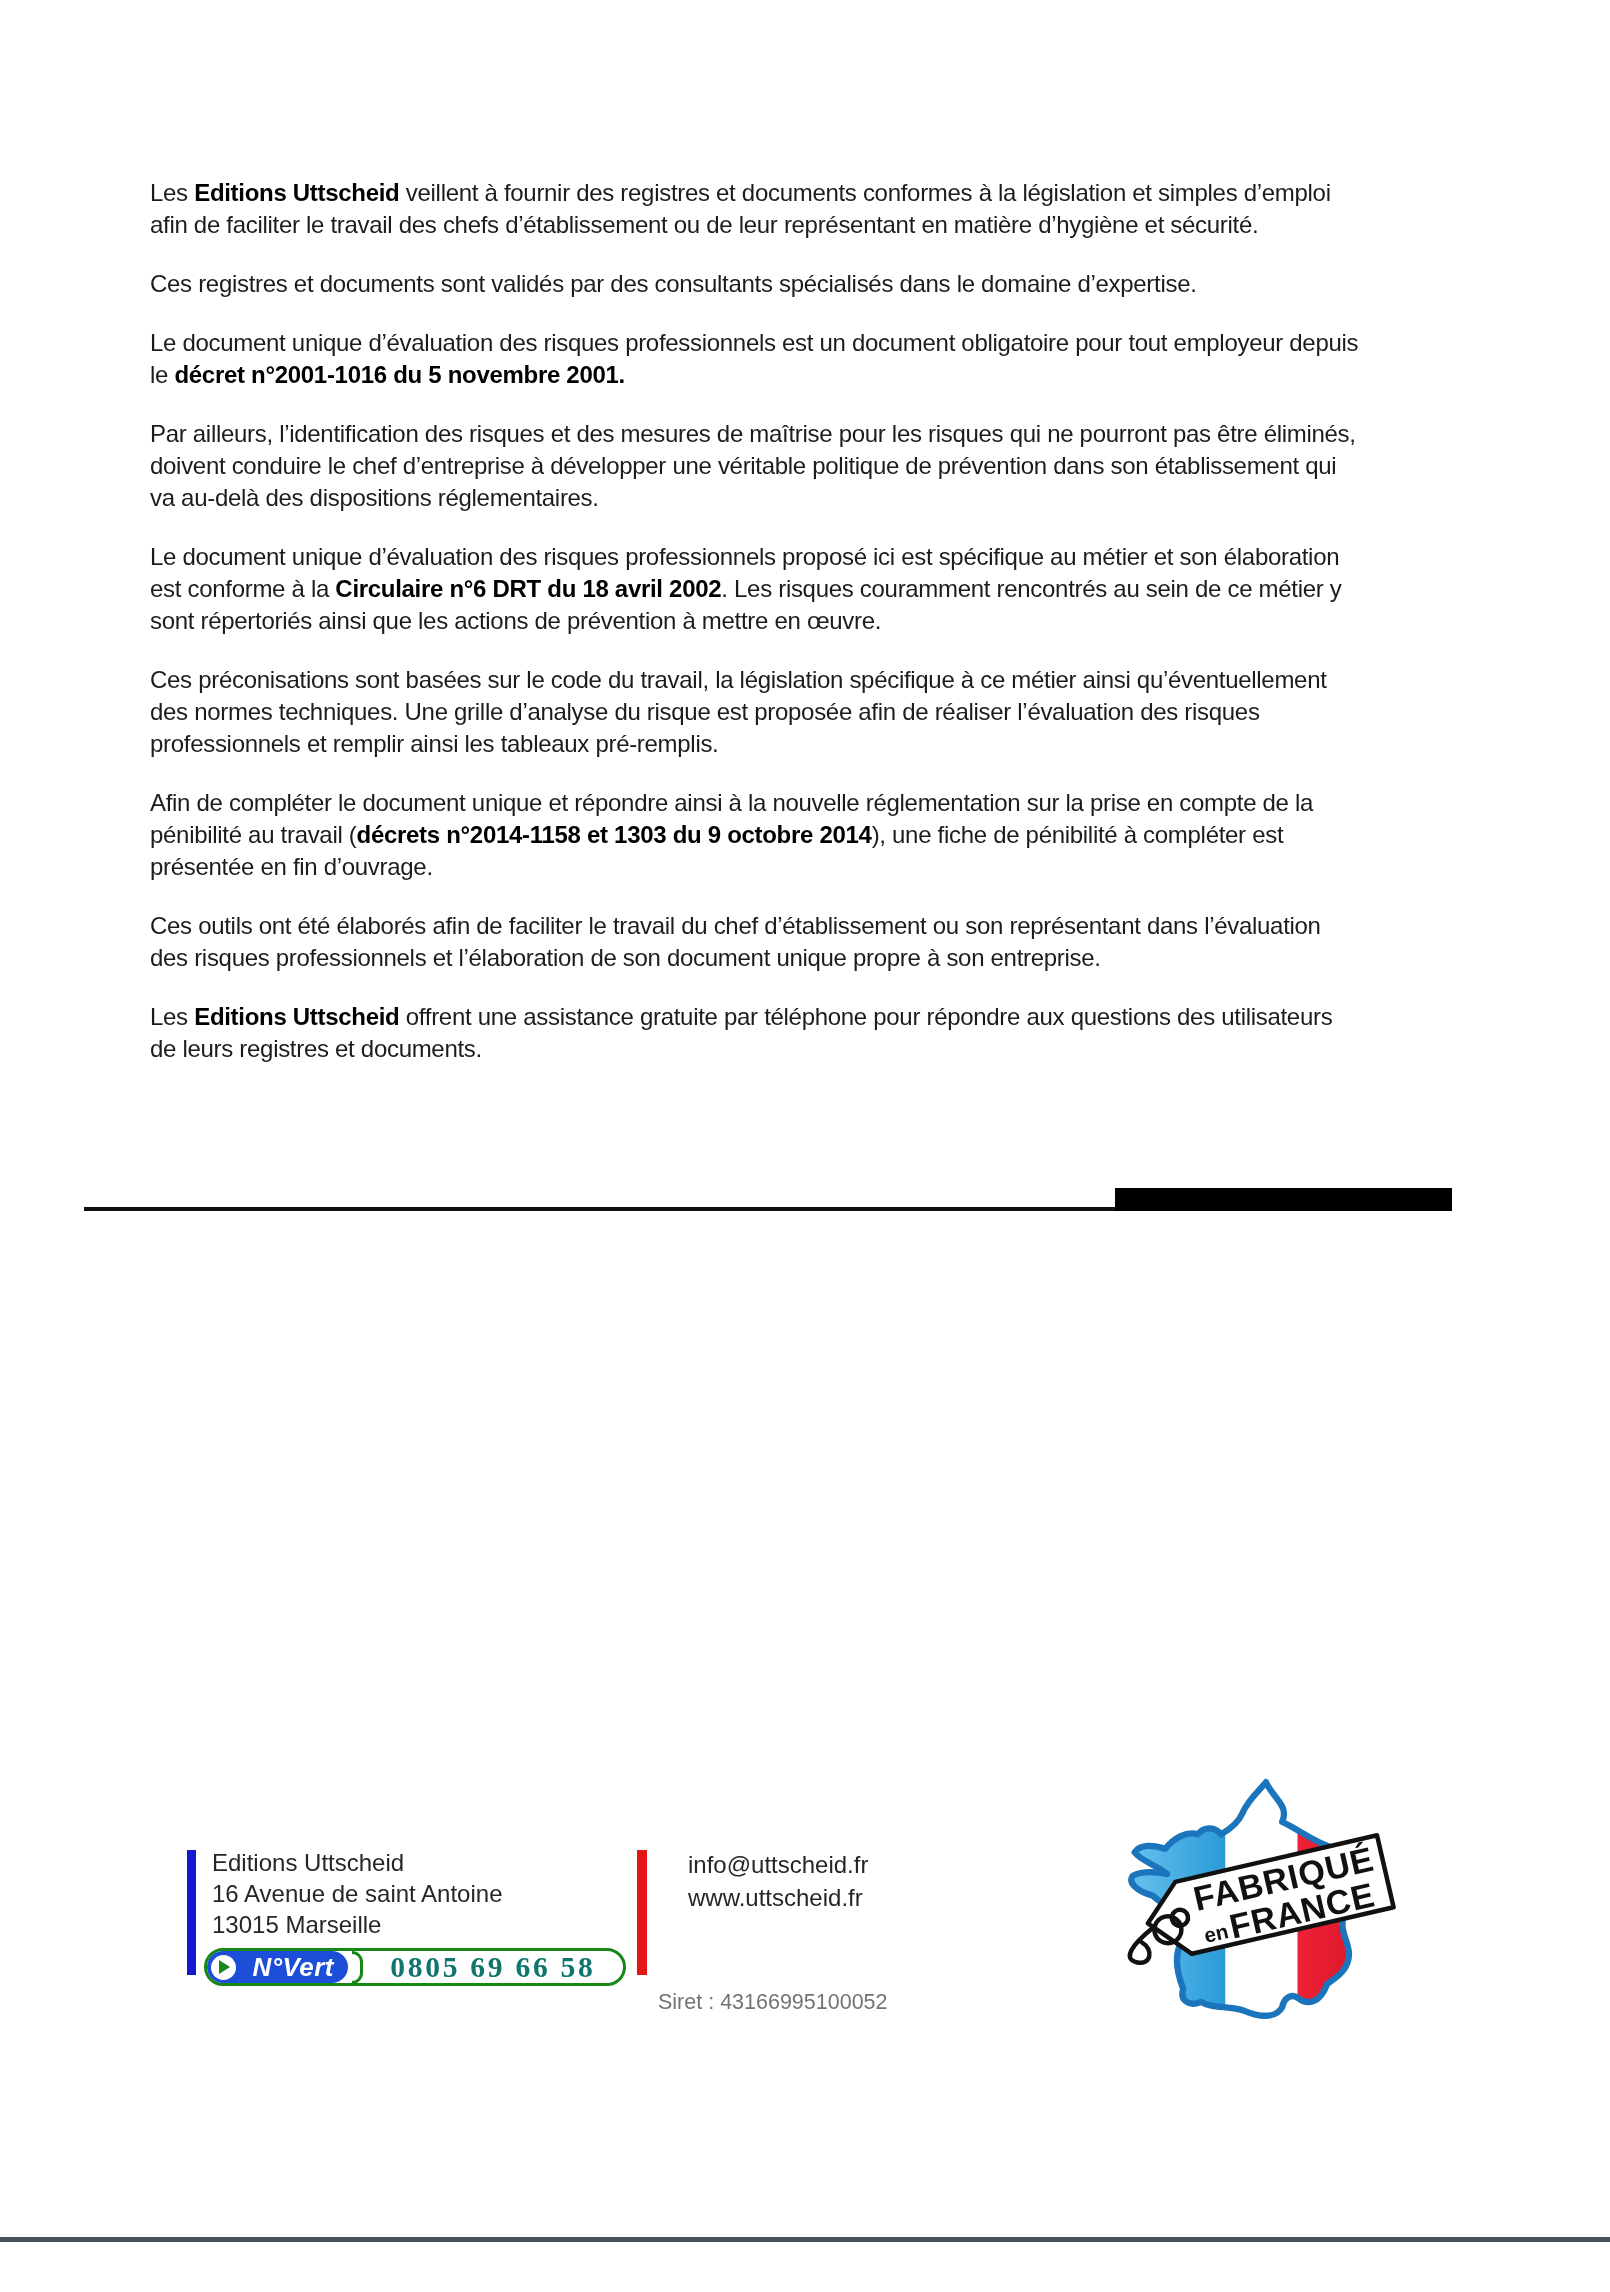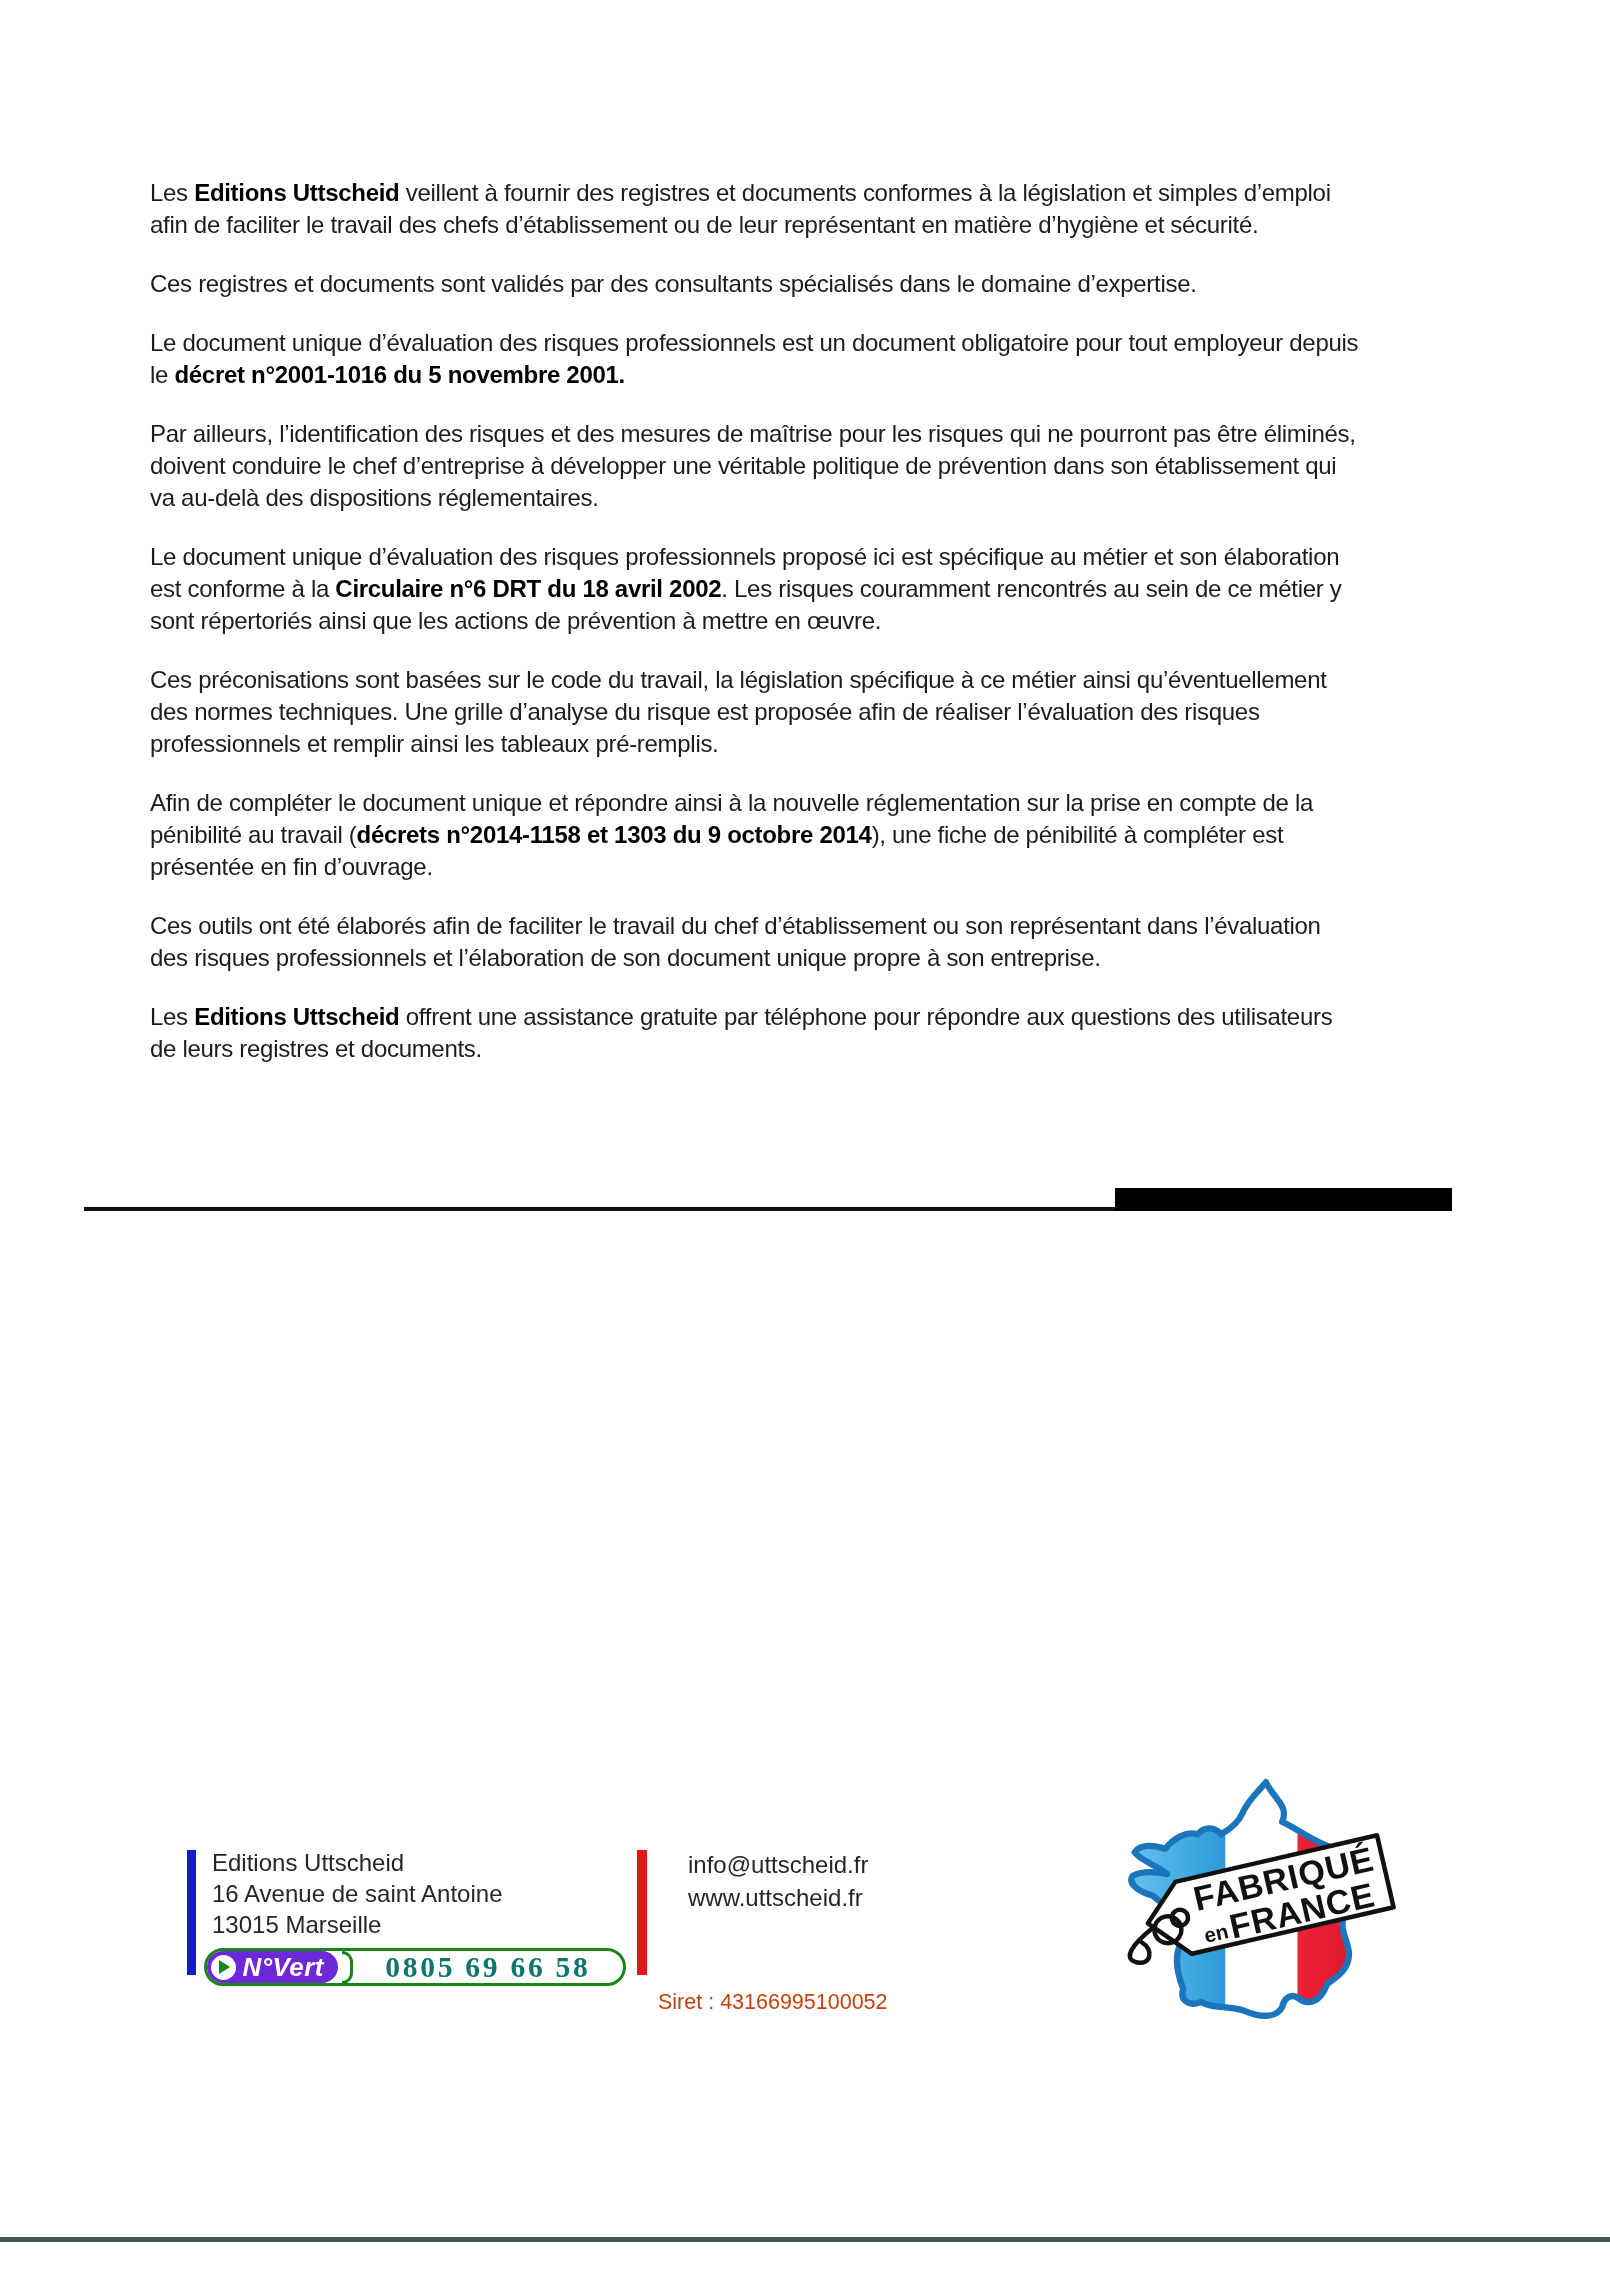--- a/index.html
+++ b/index.html
@@ -69,41 +69,41 @@
     left:688px; top:1848px;
     font-size:24px;
     line-height:33px;
     color:#262626;
   }
   .contact a{color:#262626;text-decoration:none;display:block;}
   .siret{
     position:absolute;
     left:658px; top:1990px;
     font-size:21.5px;
-    color:#c2410c;
+    color:#737373;
   }
   
   .nvert{
     position:absolute;
     left:204px; top:1948px;
     width:416px; height:32px;
     border:3.6px solid #178717;
     border-radius:21.5px;
     background:#ffffff;
     display:flex;
     align-items:center;
   }
   .nvert-left{
     height:32px;
-    background:#6d28d9;
+    background:#1d4ed8;
     border-radius:16px;
     display:flex;
     align-items:center;
     padding:0 14.3px 0 3.6px;
-    gap:7px;
+    gap:17px;
   }
   .nvert-circle{
     width:25px;height:25px;
     background:#ffffff;
     border-radius:50%;
     display:flex;align-items:center;justify-content:center;
     flex:0 0 auto;
   }
   .nvert-play{
     width:0;height:0;

